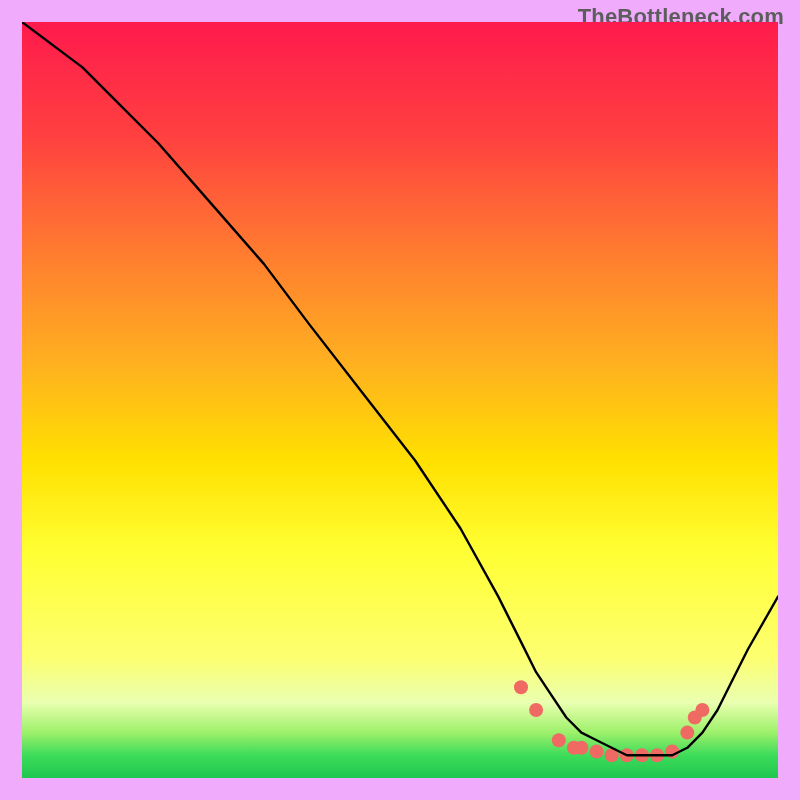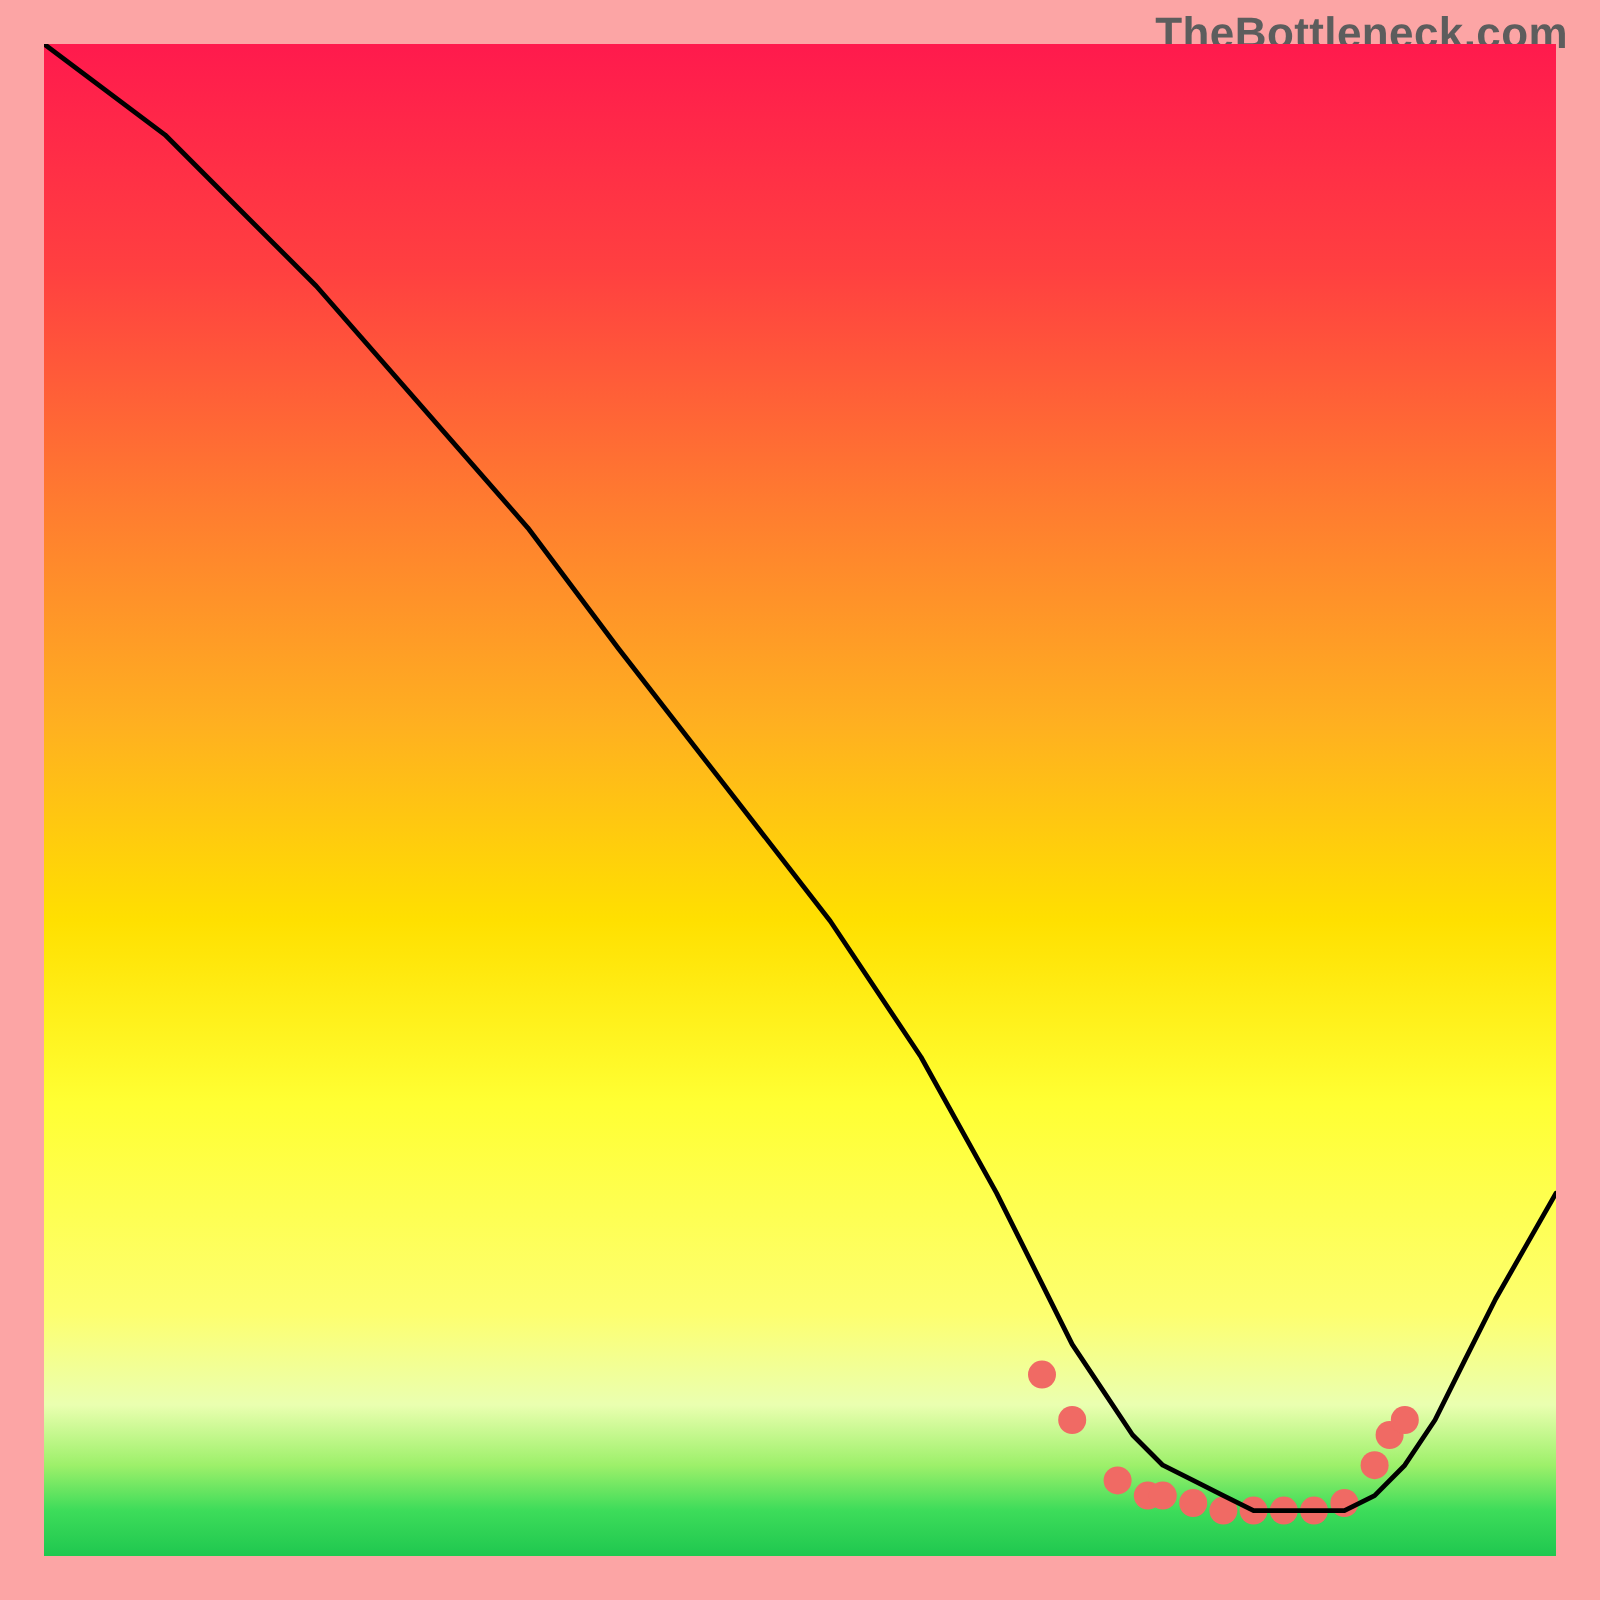--- a/index.html
+++ b/index.html
@@ -1,21 +1,21 @@
 <!DOCTYPE html>
 <html><head>
 <meta charset="utf-8">
 <style>
   * { margin: 0; padding: 0; box-sizing: border-box; }
   html, body { width: 800px; height: 800px; overflow: hidden; background: #000; }
   .frame {
     position: relative;
     width: 800px;
     height: 800px;
-    background: #fca5a5;
+    background: #f0abfc;
   }
   .plot {
     position: absolute;
     left: 22px;
     top: 22px;
     width: 756px;
     height: 756px;
     background: linear-gradient(to bottom,
       #ff1a4d 0%,
       #ff4040 15%,

